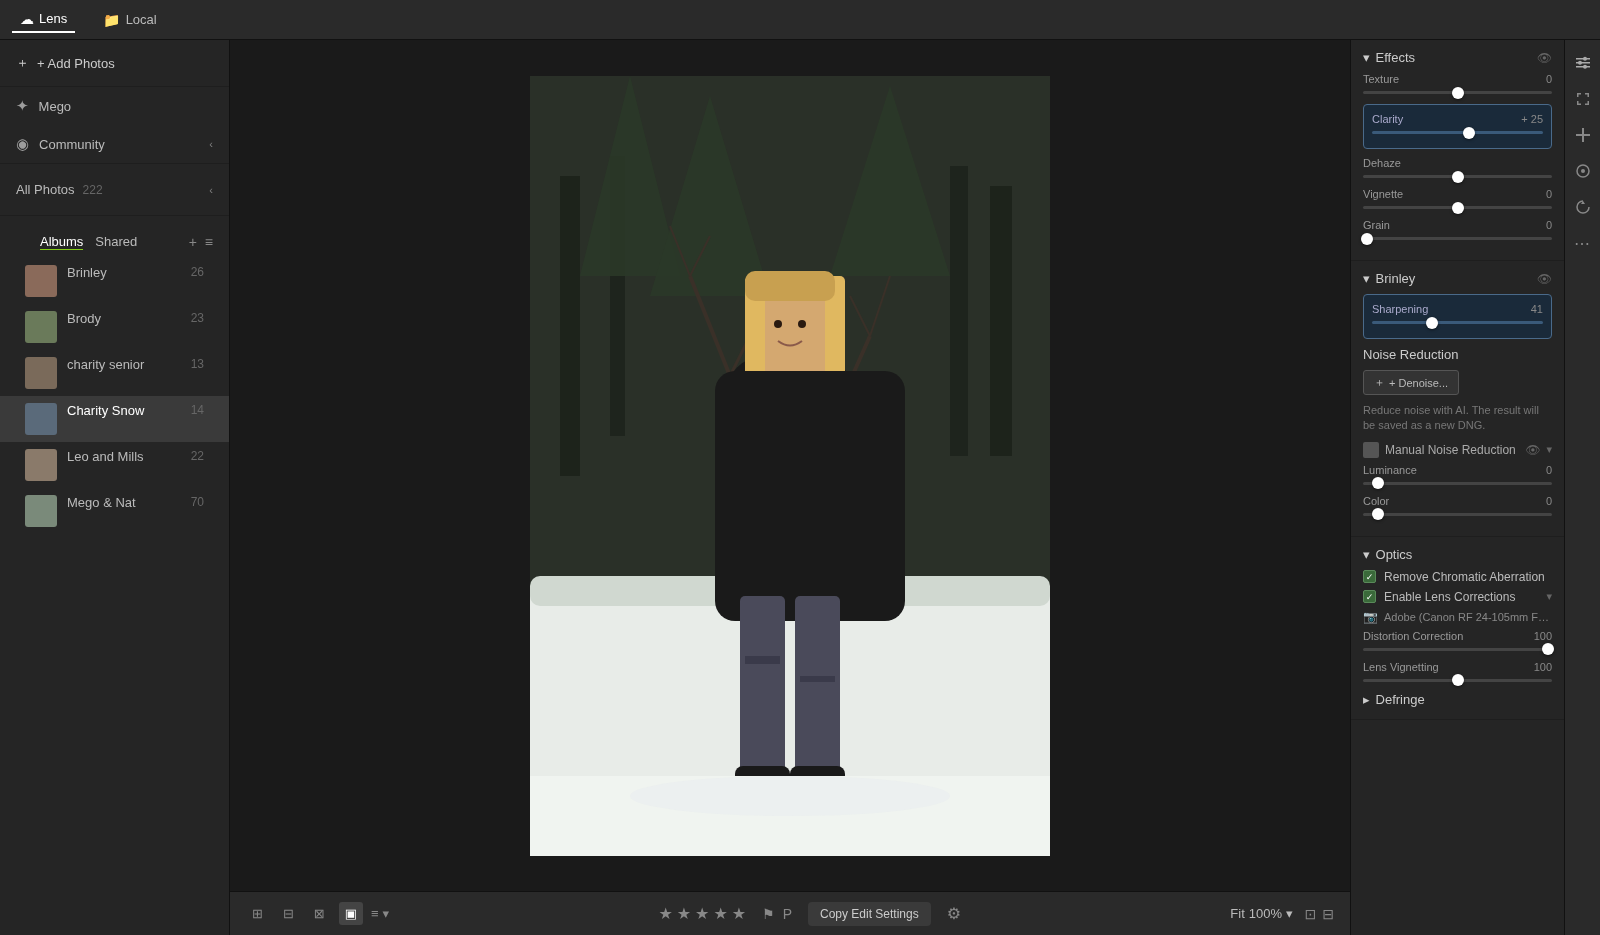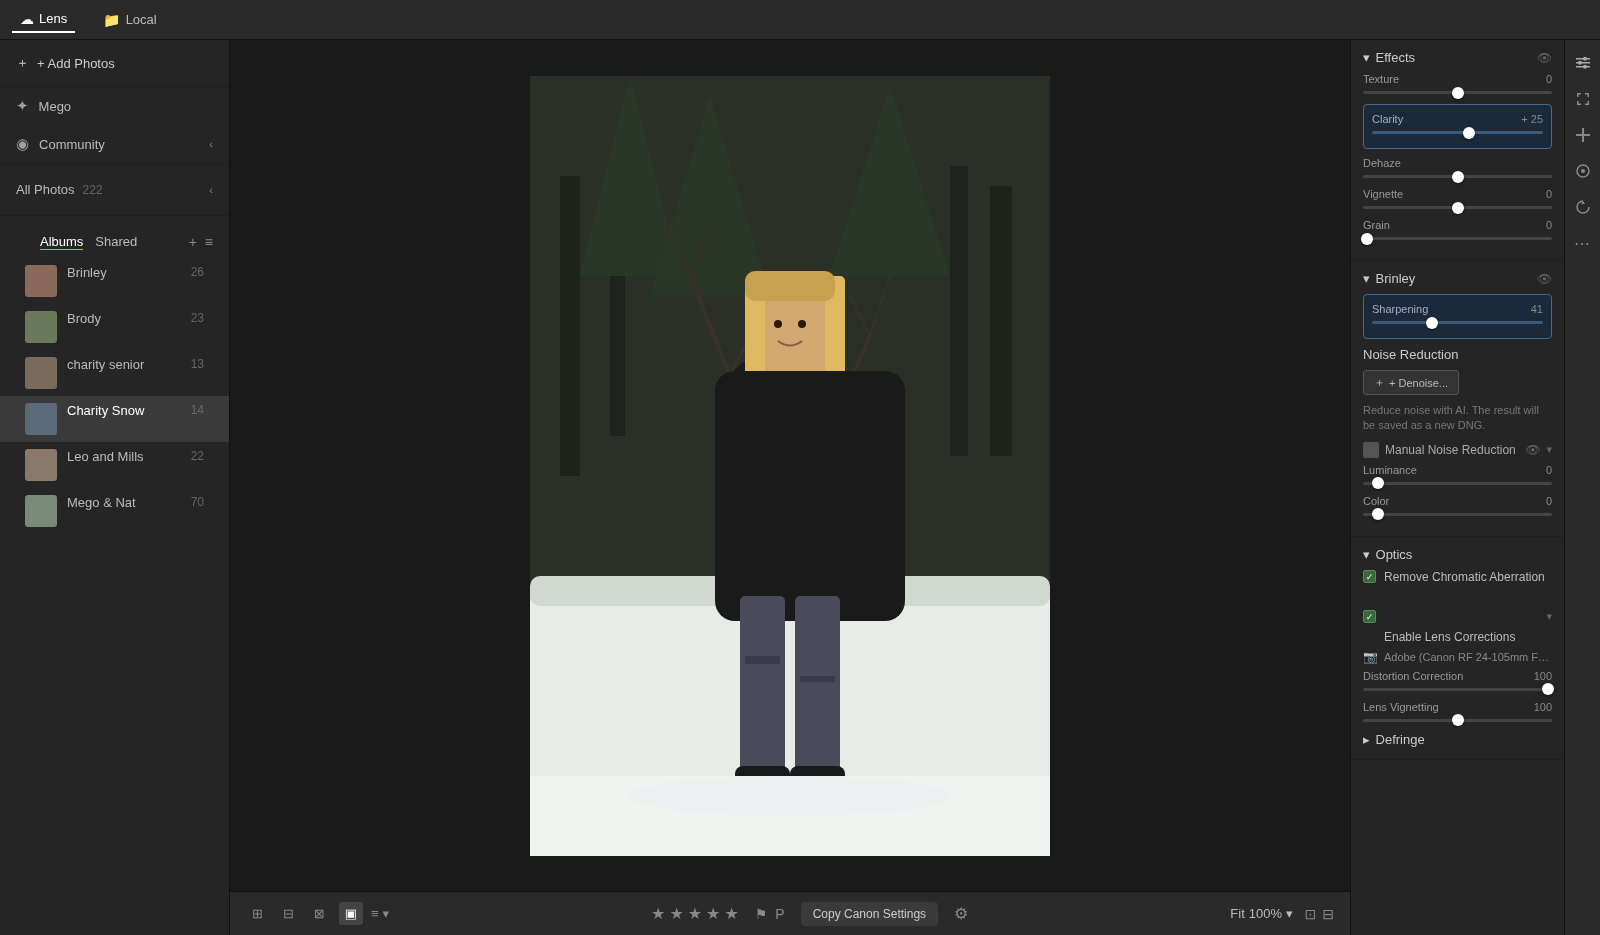--- a/index.html
+++ b/index.html
@@ -298,21 +298,21 @@
       display: flex; align-items: center; gap: 6px;
       font-size: 11px; color: #888; margin-bottom: 6px;
     }
     .lens-camera-icon { font-size: 12px; color: #666; }
     .lens-name { flex: 1; font-size: 11px; color: #888; overflow: hidden; text-overflow: ellipsis; white-space: nowrap; }
 
     .enable-lens-row {
       display: flex; align-items: center; gap: 8px;
       margin-bottom: 6px;
     }
-    .enable-lens-label { font-size: 12px; color: #bbb; flex: 1; margin-top: 40px; }
+    .enable-lens-label { font-size: 12px; color: #bbb; flex: 1; }
     .dropdown-arrow { font-size: 11px; color: #666; cursor: pointer; }
 
     .section-bottom { padding-bottom: 4px; }
 
     .left-sidebar::-webkit-scrollbar { width: 3px; }
     .left-sidebar::-webkit-scrollbar-track { background: #1e1e1e; }
     .left-sidebar::-webkit-scrollbar-thumb { background: #444; }
   </style>
 </head>
 <body>
@@ -477,21 +477,21 @@
           <span class="star">★</span>
           <span class="star">★</span>
           <span class="star">★</span>
           <span class="star">★</span>
         </div>
         <div class="flag-btns">
           <span class="flag-btn">⚑</span>
           <span class="flag-btn">P</span>
         </div>
         <button class="copy-edit-btn">
-          <span>Copy Canon Settings</span>
+          <span>Copy Edit Settings</span>
         </button>
         <span class="gear-btn">⚙</span>
       </div>
 
       <div class="toolbar-right">
         <div class="fit-zoom">
           <span>Fit</span>
           <span>100%</span>
           <span>▾</span>
         </div>

